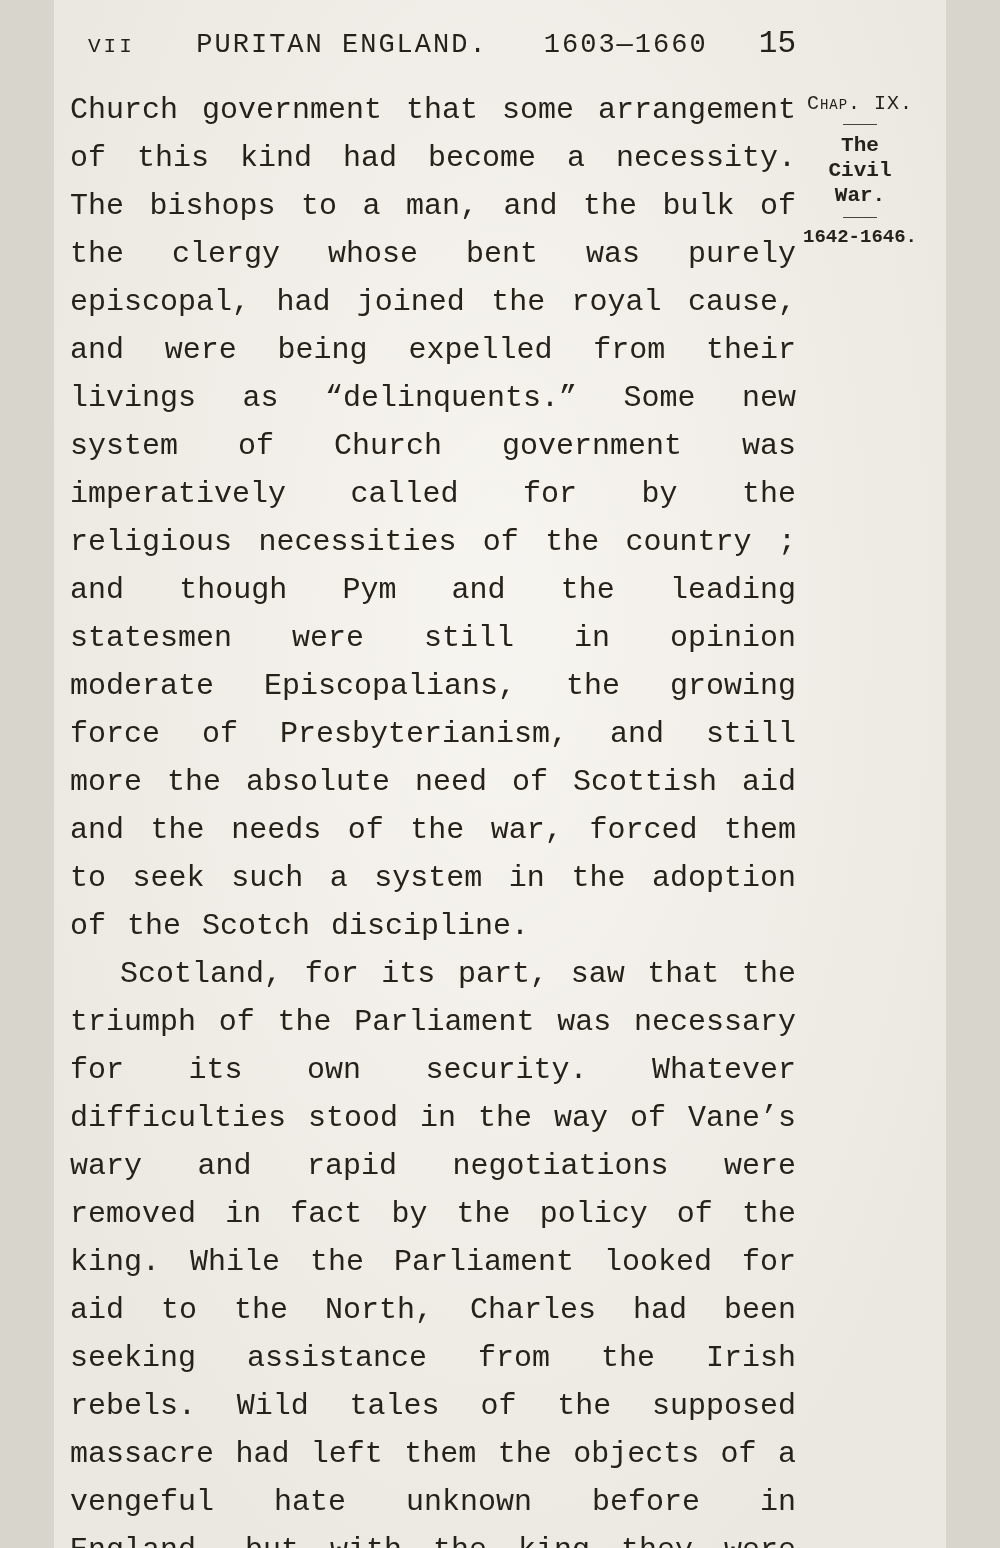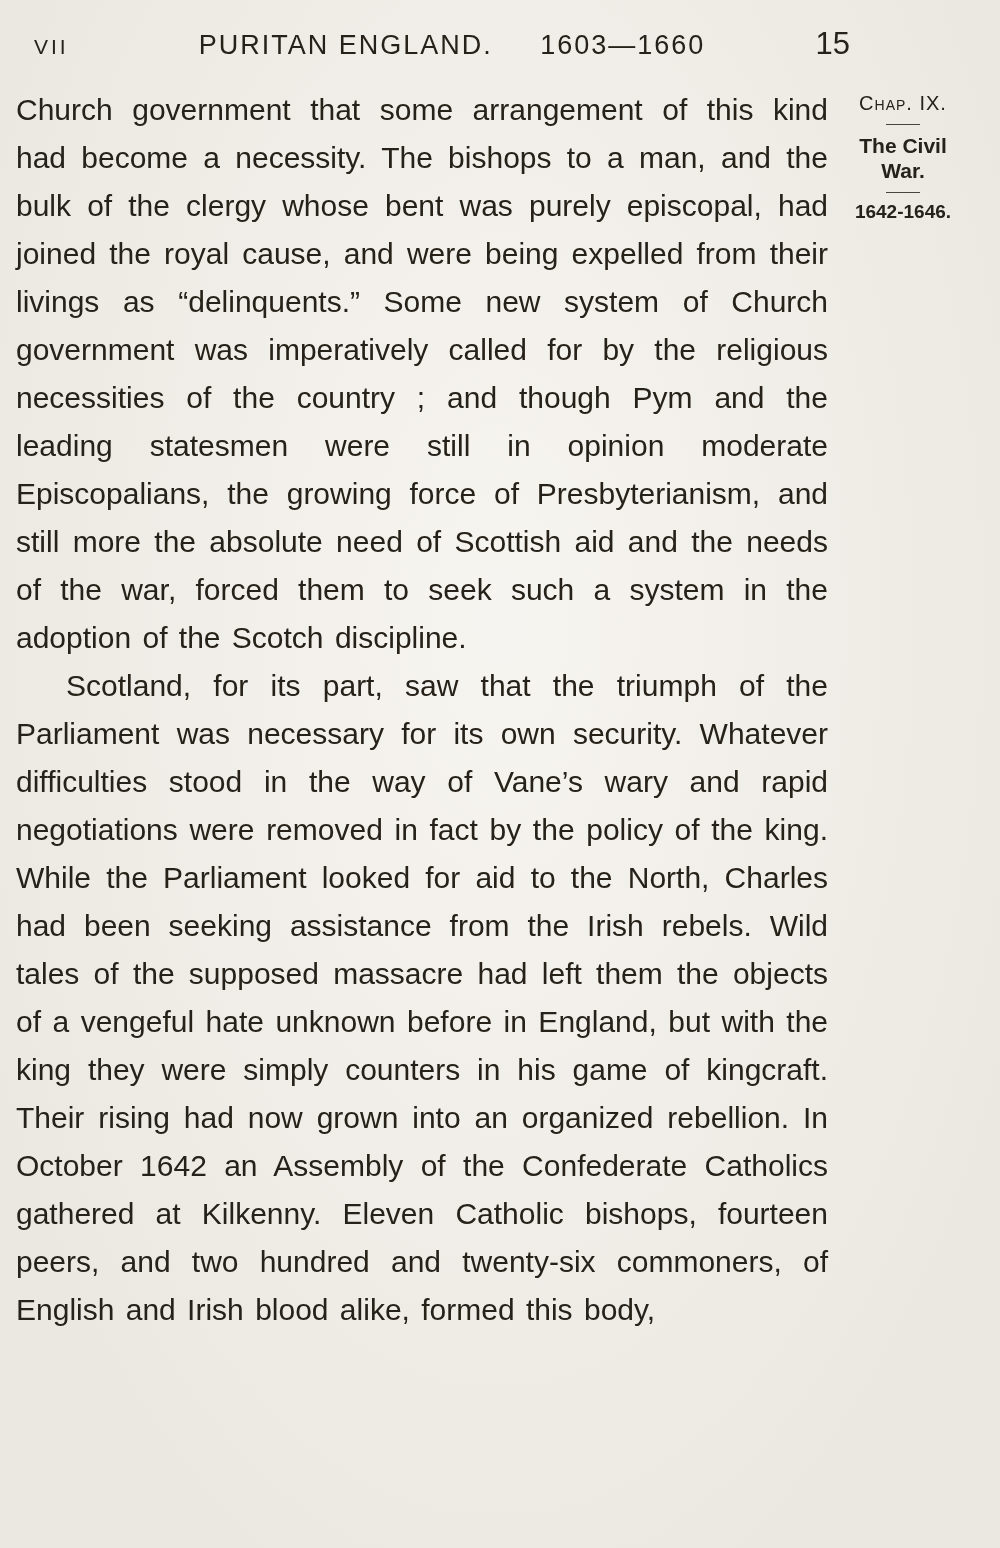--- a/index.html
+++ b/index.html
@@ -1,26 +1,26 @@
 <!DOCTYPE html>
 <html><head>
 <meta charset="utf-8">
 <style>
   * { box-sizing: border-box; }
   html, body { margin: 0; padding: 0; background: #d8d5cd; }
 
   .page {
     position: relative;
-    width: 1000px;
+    width: 892px;
     height: 1548px;
     margin: 0 auto;
     background:
       radial-gradient(ellipse at 50% 40%, rgba(255,255,255,0.35), rgba(0,0,0,0.03) 85%),
       #f2efe8;
-    font-family: Liberation Sans, sans-serif;
+    font-family: Liberation Mono, monospace;
     color: #262219;
     overflow: hidden;
   }
 
   
   .running-head {
     display: flex;
     align-items: baseline;
     padding: 26px 150px 0 34px;
     height: 72px;

